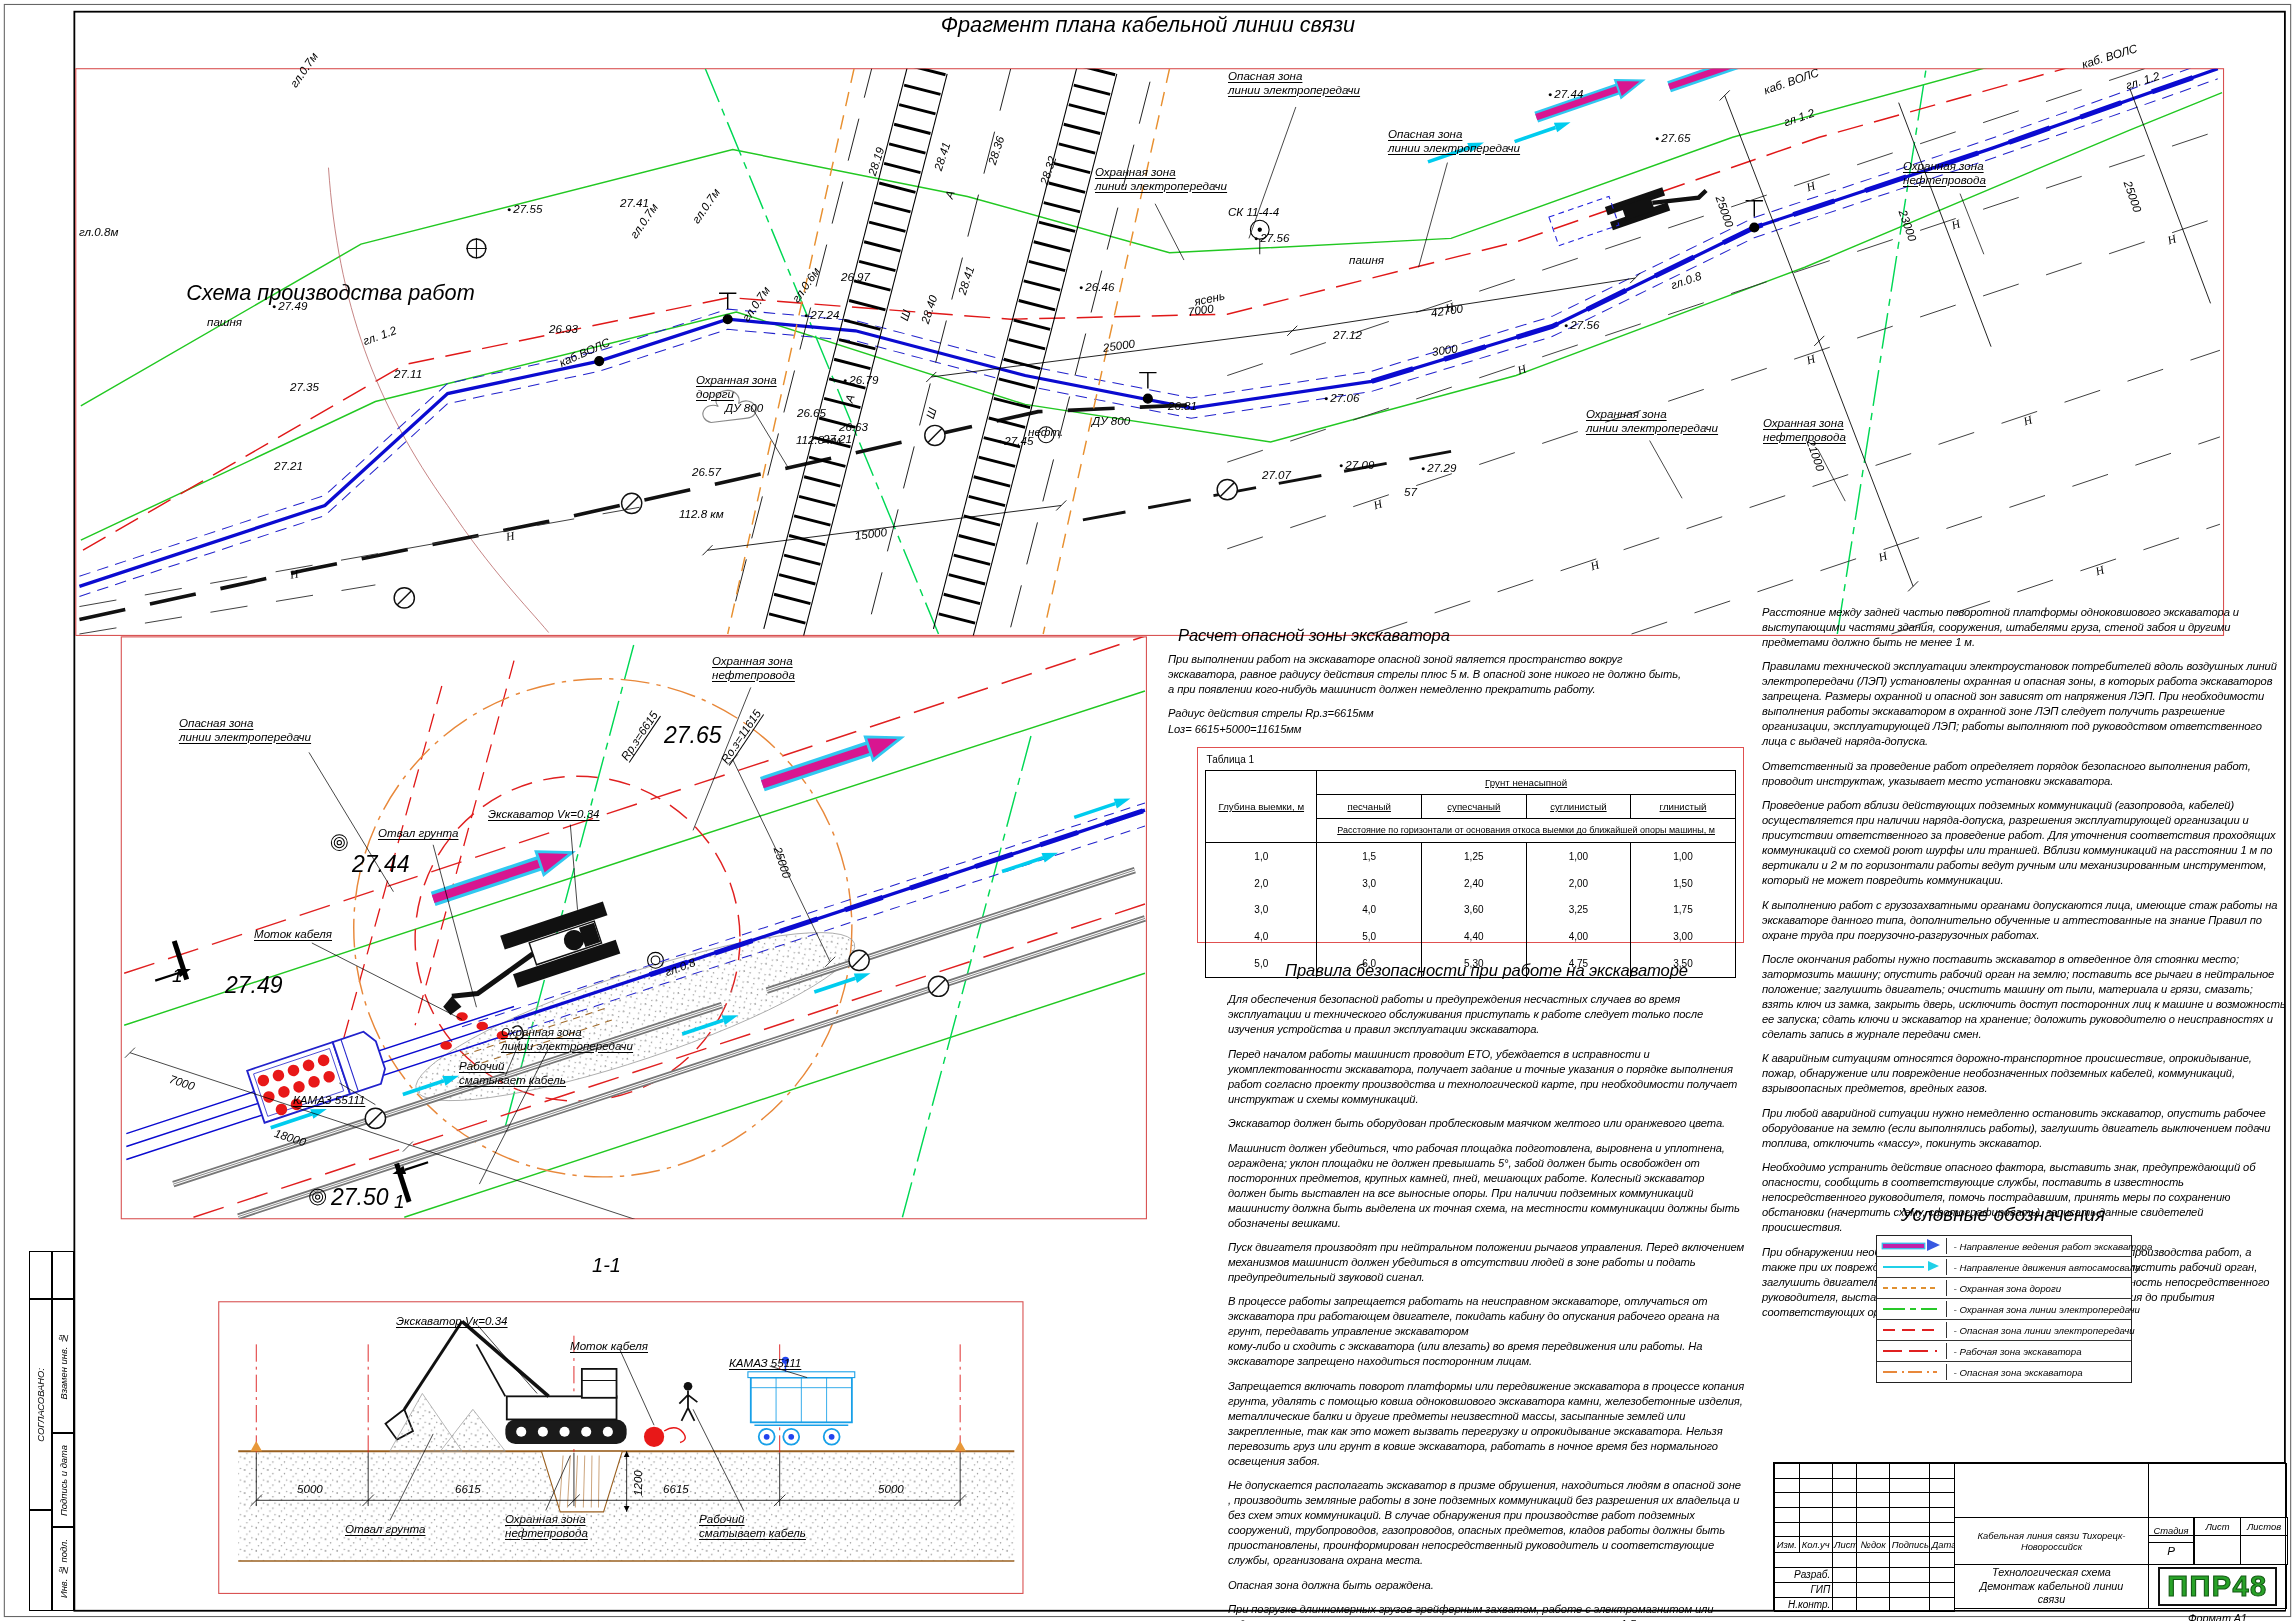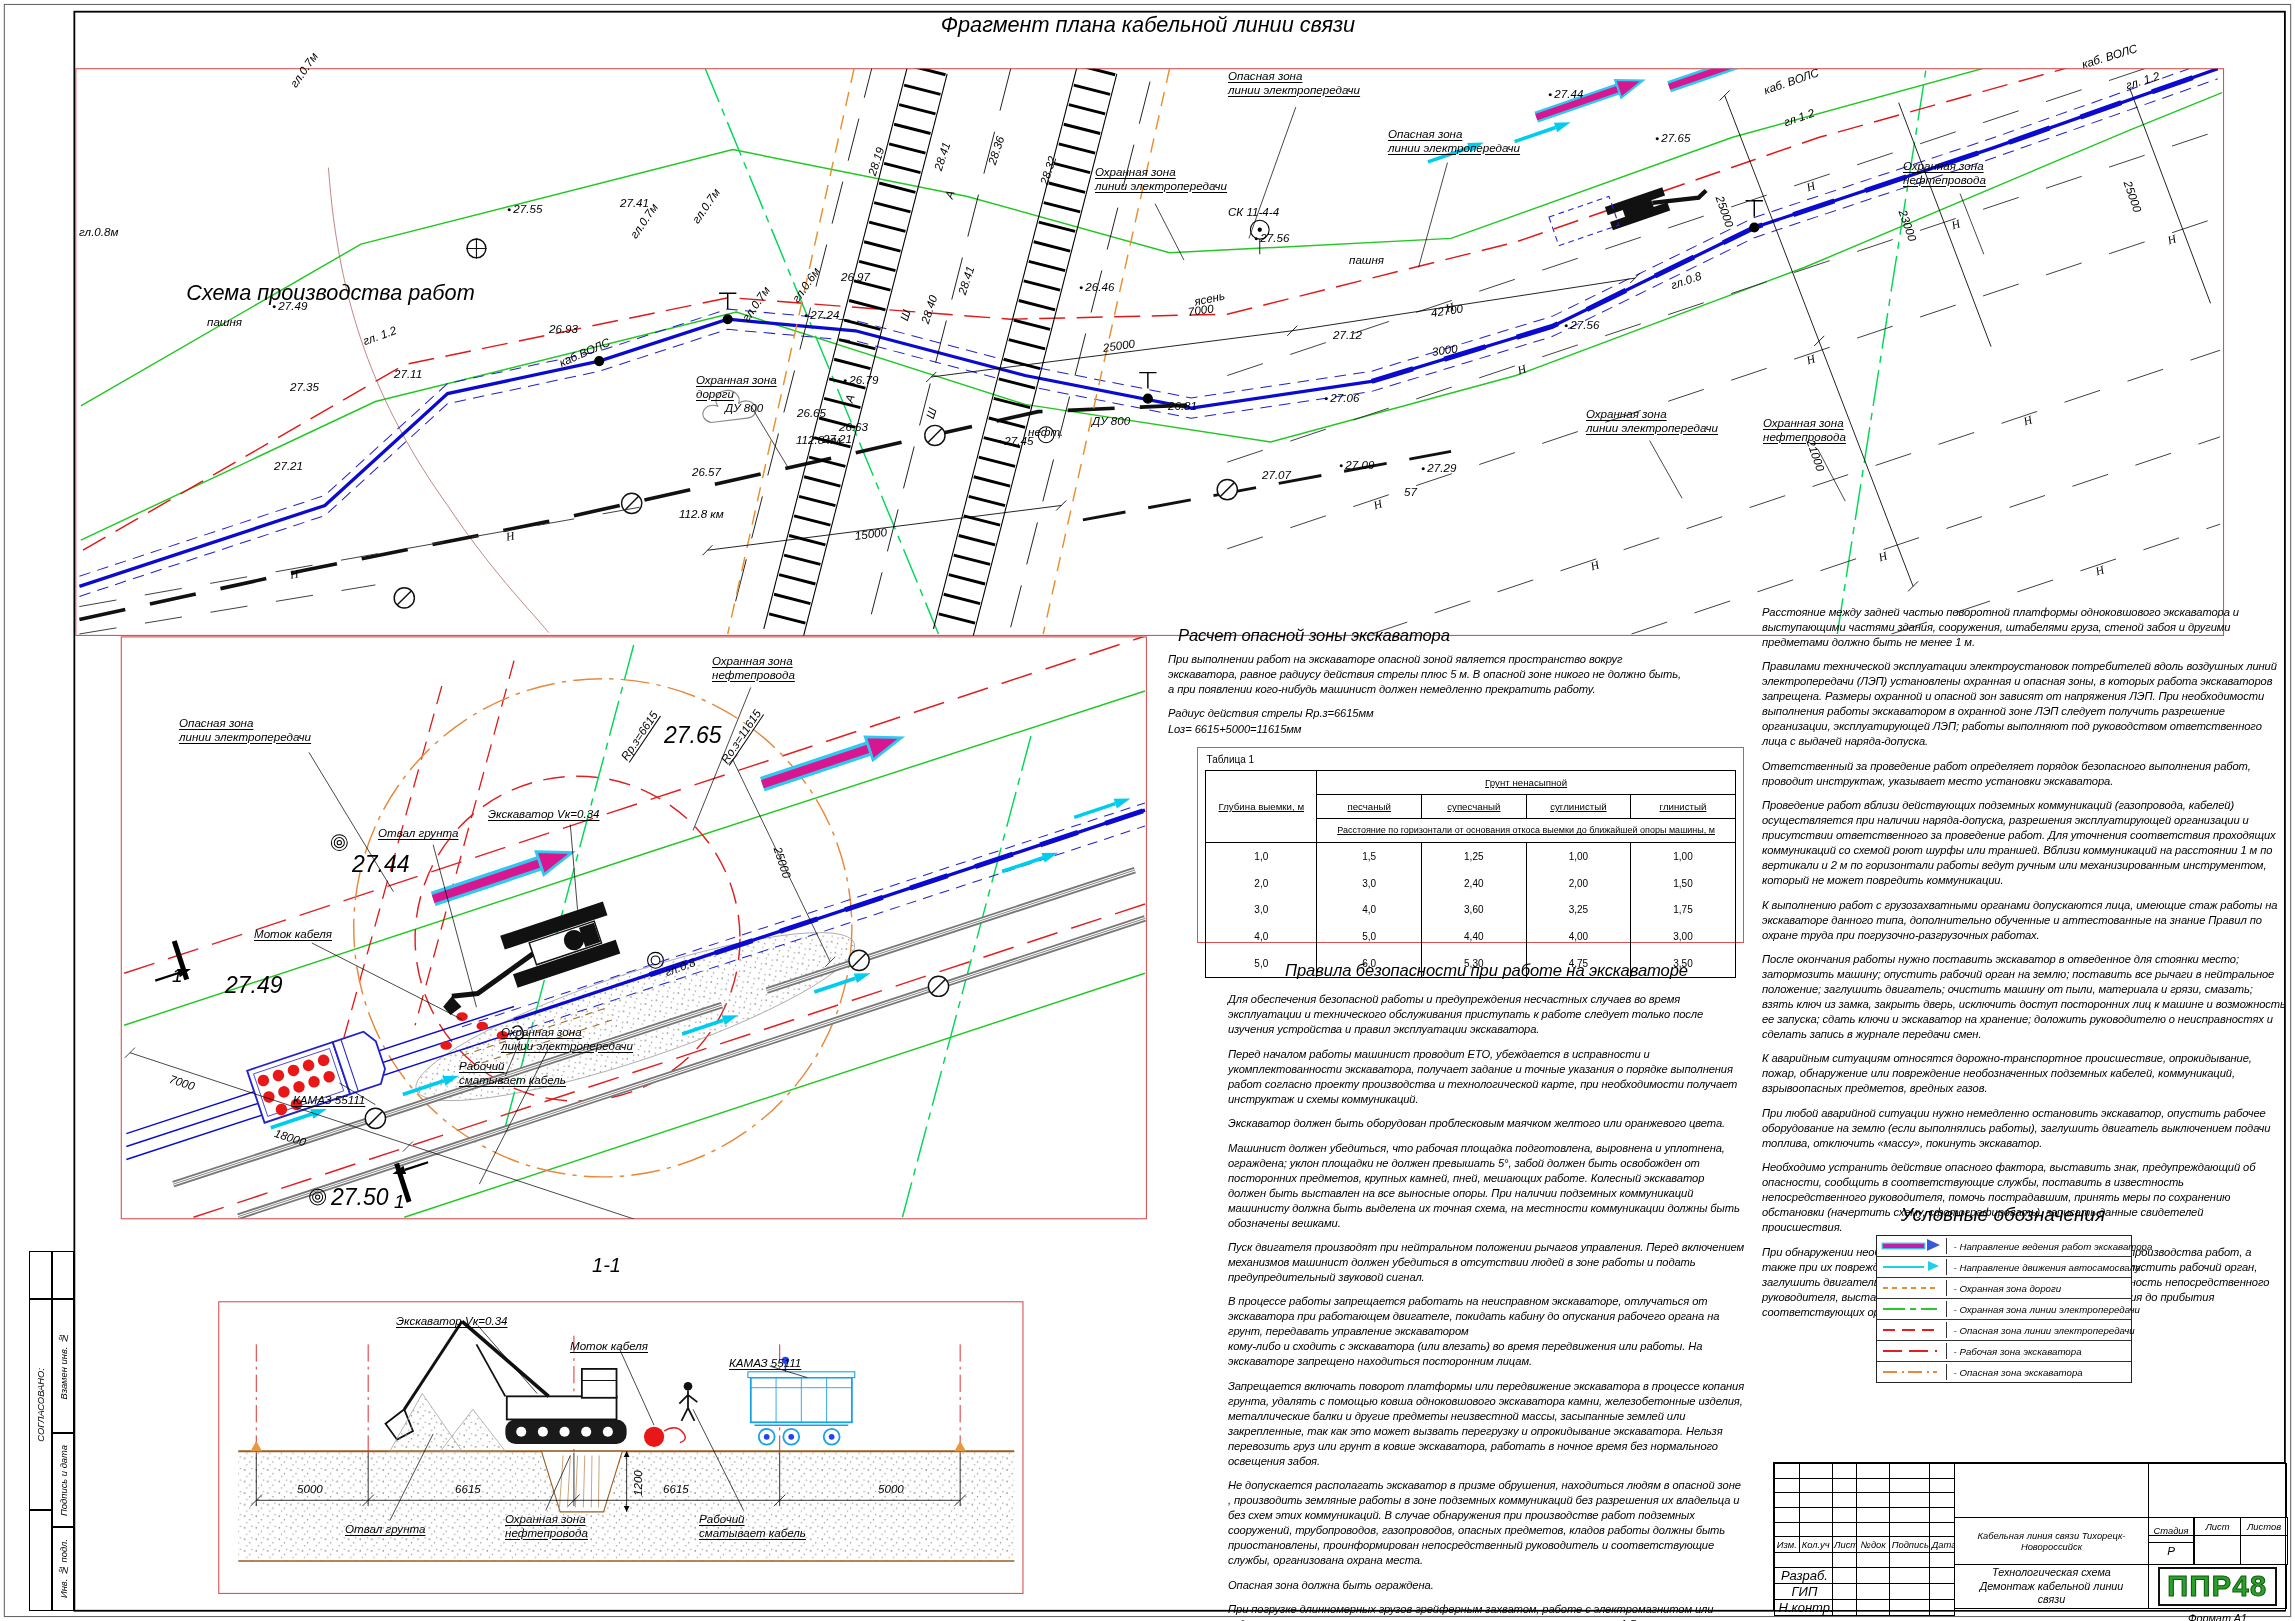--- a/index.html
+++ b/index.html
@@ -47,21 +47,21 @@
   .sw-powerline-guard-zone::before{background:repeating-linear-gradient(90deg,#28c828 0 21.7px,transparent 21.7px 27px,#28c828 27px 33px,transparent 33px 38px);}
   .sw-powerline-danger-zone::before{background:repeating-linear-gradient(90deg,#e02020 0 12.3px,transparent 12.3px 19.5px);}
   .sw-excavator-work-zone::before{background:repeating-linear-gradient(90deg,#e02020 0 19px,transparent 19px 26px);}
   .sw-excavator-danger-zone::before{background:repeating-linear-gradient(90deg,#e8883a 0 14.4px,transparent 14.4px 19px,#e8883a 19px 21px,transparent 21px 25px);}
   .lg-lab{font-style:italic;font-size:9.7px;color:#000;padding-left:6.5px;white-space:nowrap;}
   
   .stamp{position:absolute;left:1773px;top:1462px;width:513px;height:149px;border:1.4px solid #000;
          box-sizing:border-box;background:#fff;color:#000;}
   .tb-left{border-collapse:collapse;table-layout:fixed;position:absolute;left:0;top:0;width:181px;}
   .tb-left td{border:0.7px solid #000;height:13.7px;padding:0 1.4px;font-size:8.7px;font-style:italic;text-align:center;overflow:hidden;}
-  .tb-left td.lab{text-align:center;padding-left:3.6px;font-size:13px;}
+  .tb-left td.lab{text-align:right;padding-left:3.6px;font-size:10px;}
   .tb-left tr.hd td{font-size:9.4px;height:15px;}
   .stamp .cell{position:absolute;border:0.7px solid #000;box-sizing:border-box;display:flex;
                align-items:center;justify-content:center;text-align:center;font-style:italic;}
   .stamp .proj{font-size:9.4px;padding:1.4px 4.3px;}
   .stamp .doc{font-size:10.8px;white-space:pre-line;line-height:1.25;}
   .stamp .shead{font-size:9.4px;}
   .stamp .sval{font-size:11.6px;}
   .logo{border:2.2px solid #111;padding:0.7px 7.2px;font-weight:900;font-size:29px;color:#28a228;
         letter-spacing:1.4px;font-style:normal;-webkit-text-stroke:1.1px #145a14;}
   .fmt{position:absolute;left:2188px;top:1612px;font-style:italic;font-size:10.8px;color:#000;}

